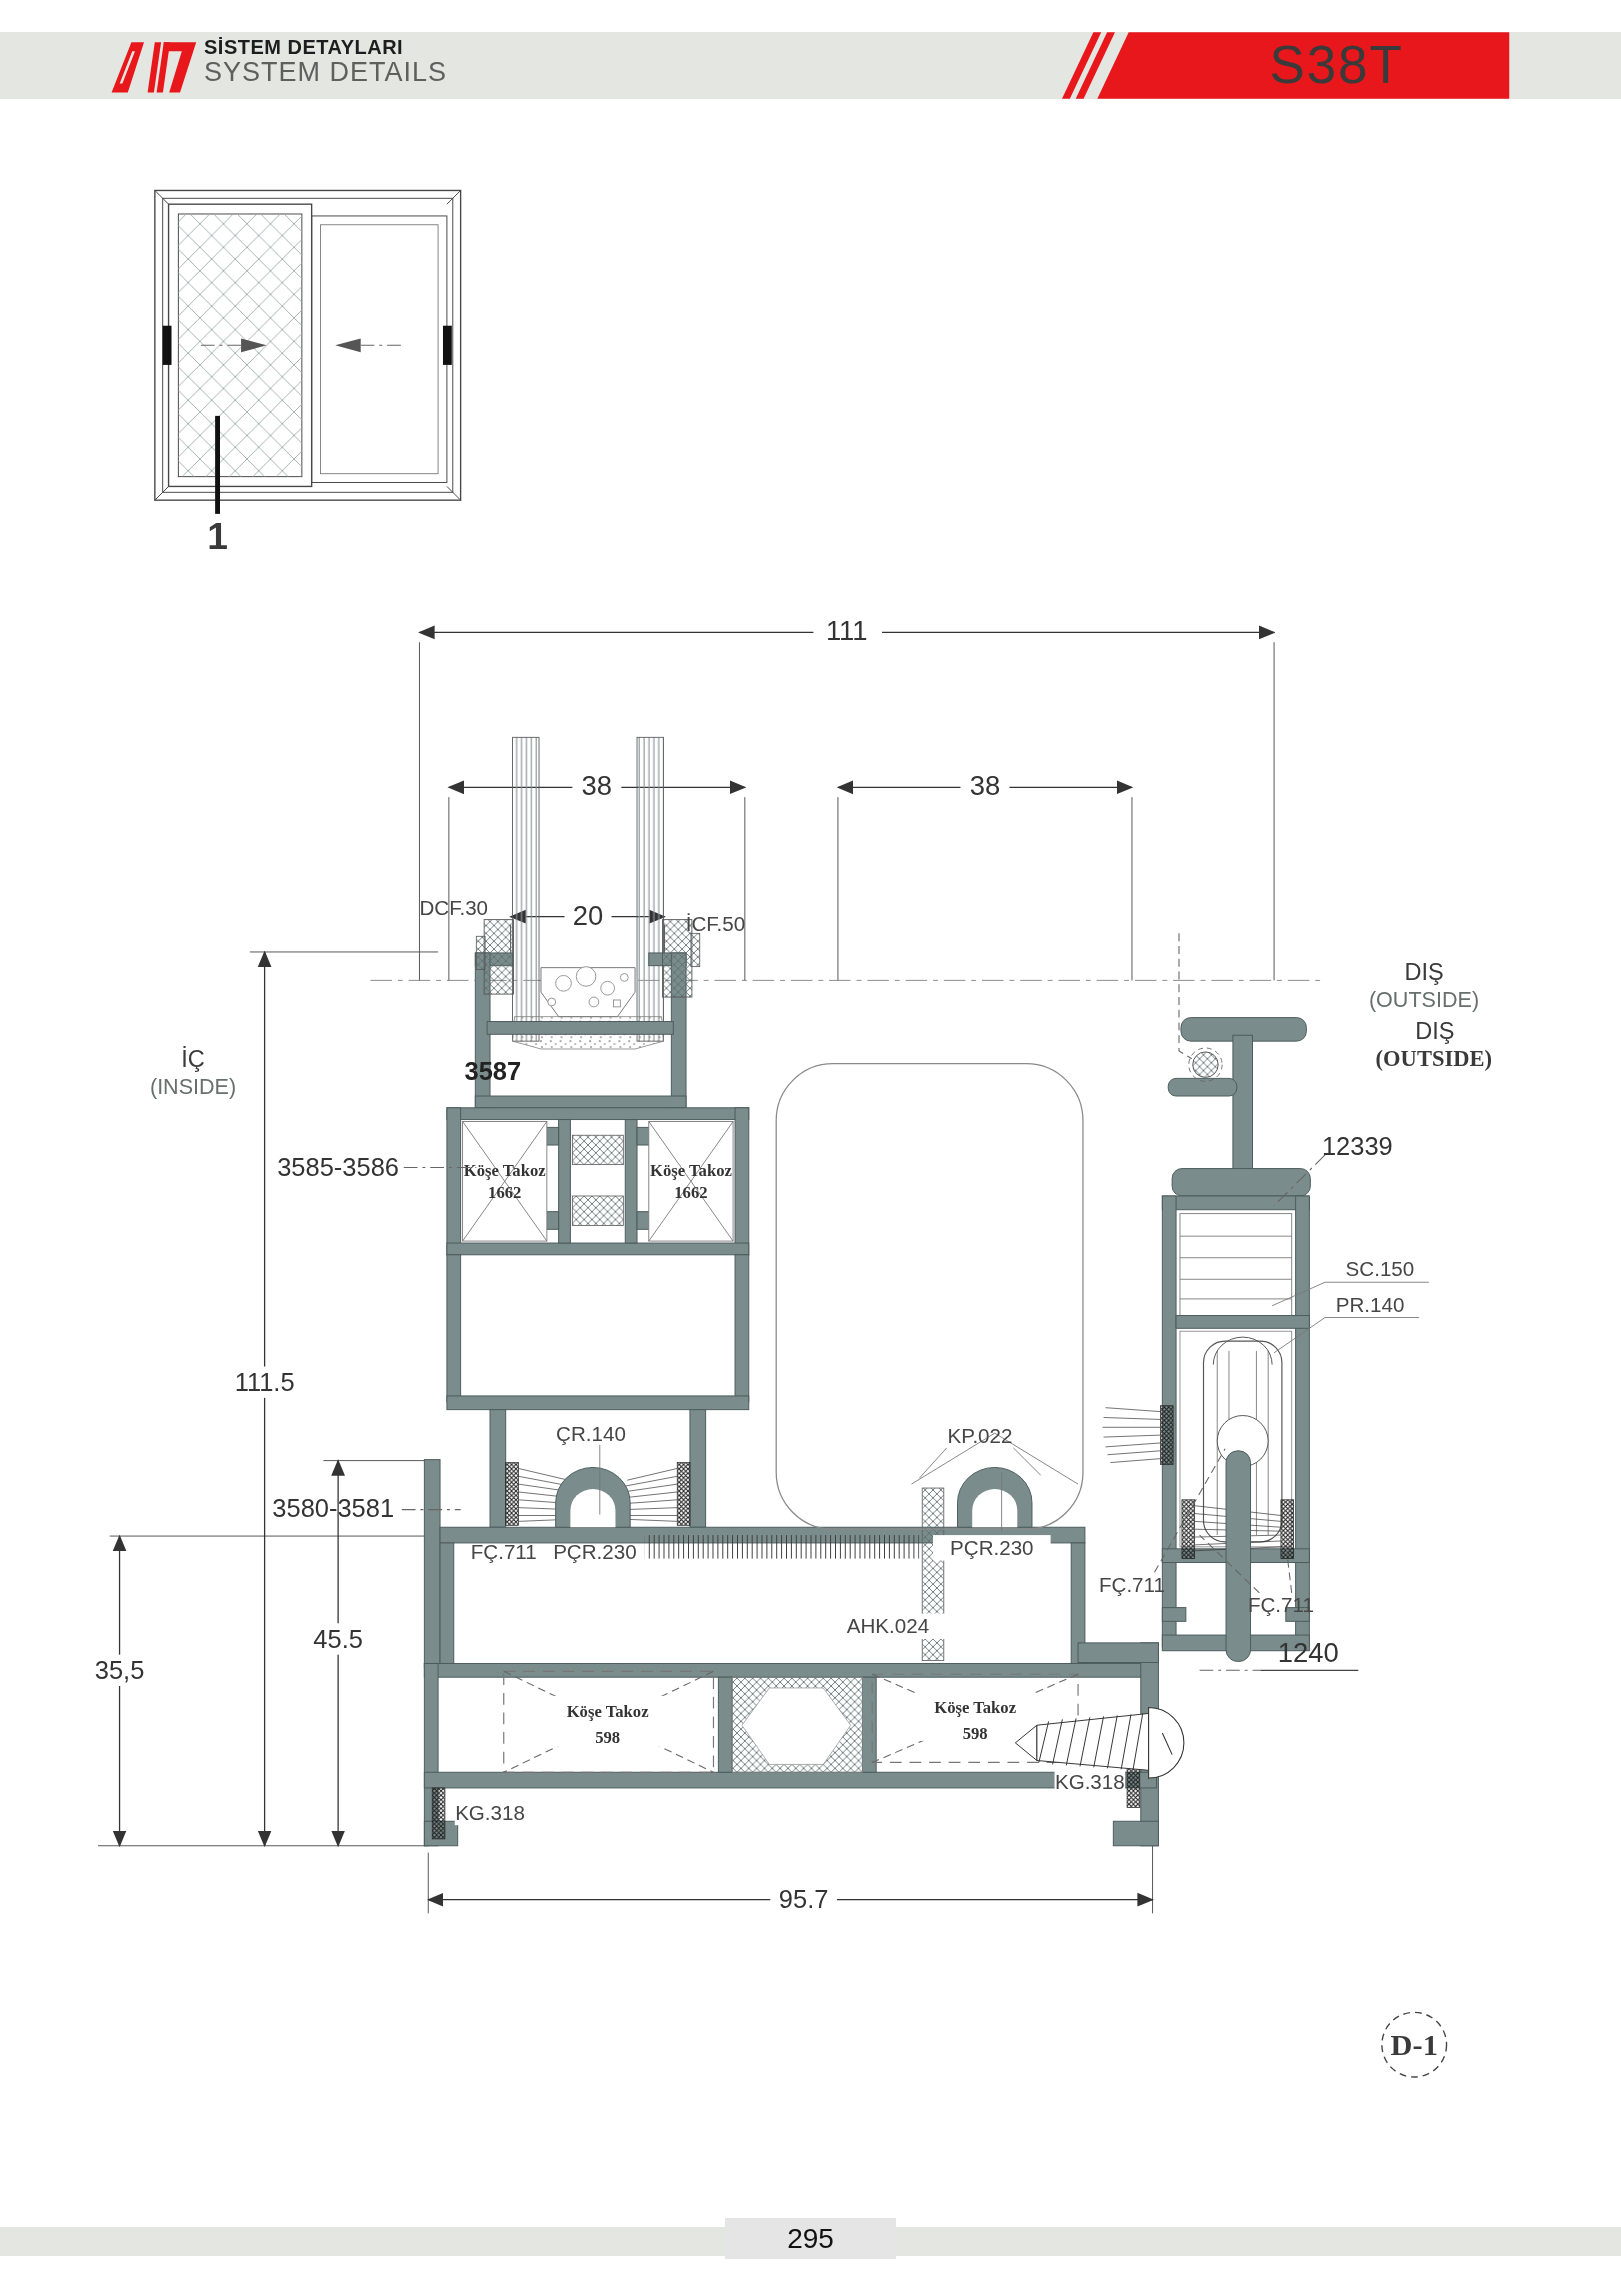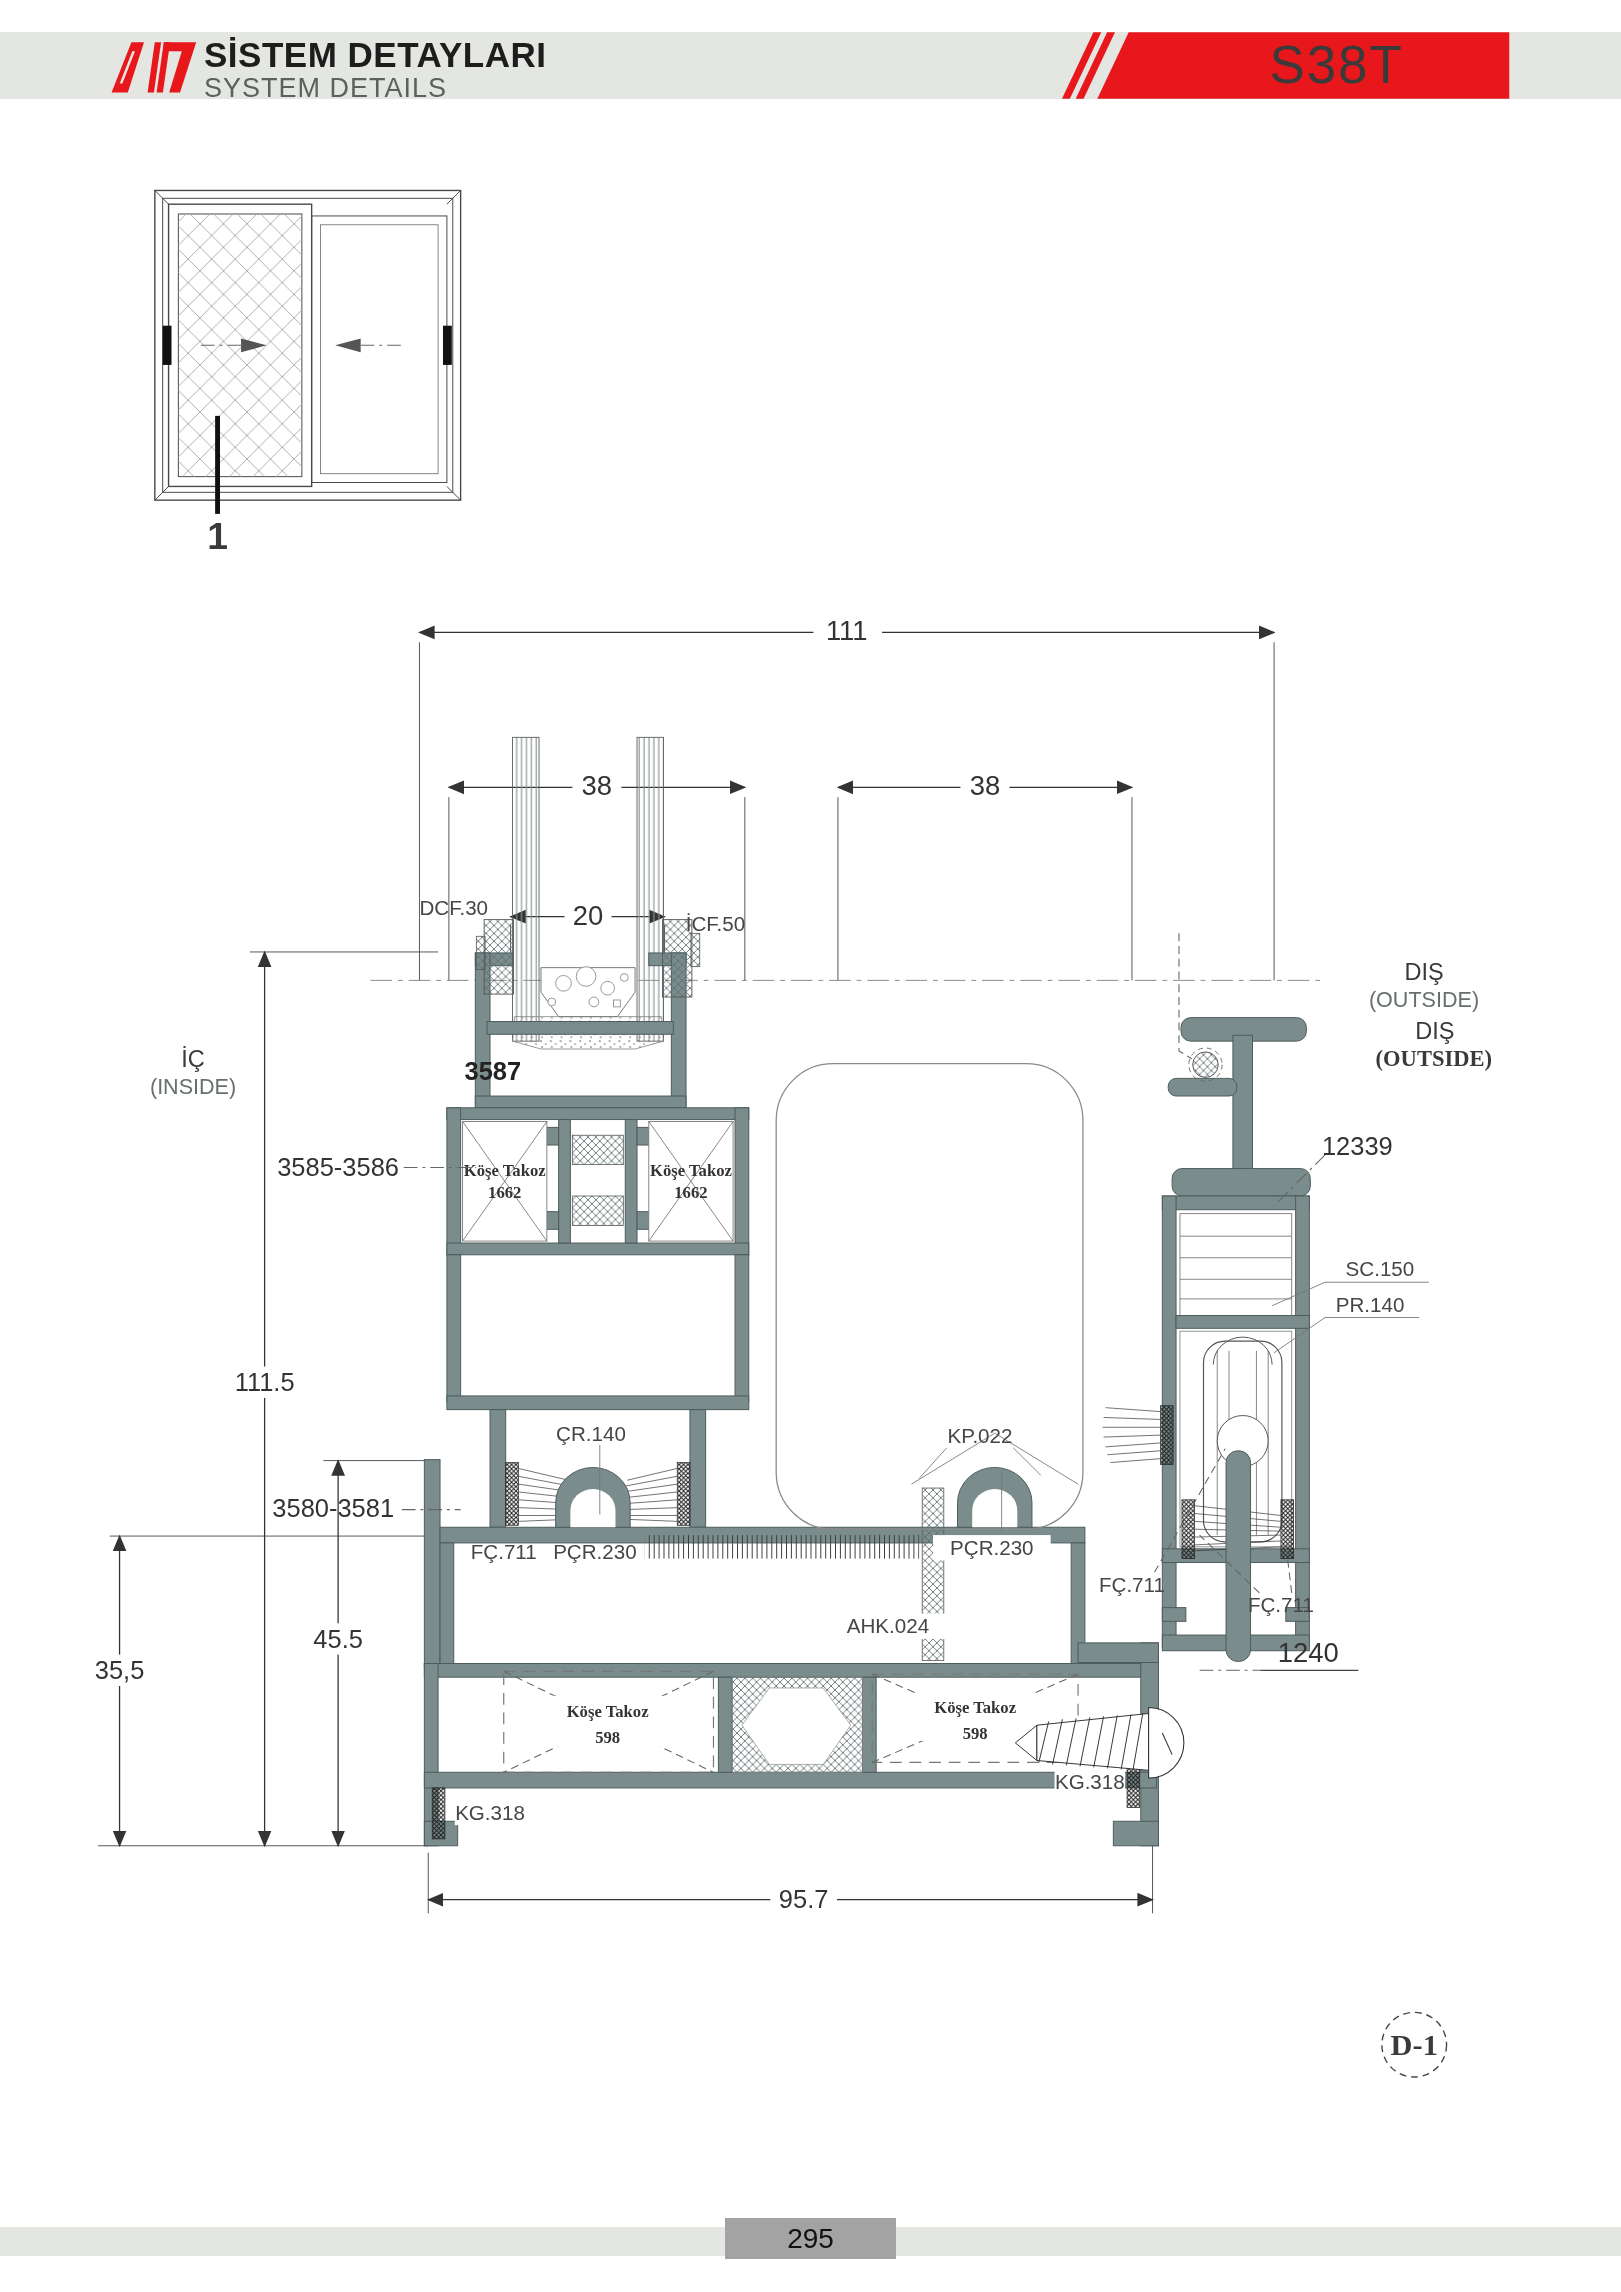--- a/index.html
+++ b/index.html
@@ -2,25 +2,25 @@
 <html style="--accent: #e8171b; --band: #e4e6e2; --profile: #7b8c8c; --profile-dark: #4c5b5c; --ink: #3a3a3a;"><head>
 <meta charset="utf-8">
 <style>
   :root{ --accent:#e8171b; --band:#e4e6e2; --profile:#7b8c8c; --profile-dark:#4c5b5c; --ink:#3a3a3a; }
   html,body{margin:0;padding:0;background:#fff;}
   body{width:1621px;height:2293px;position:relative;font-family:"Liberation Sans",sans-serif;overflow:hidden;}
   .band{position:absolute;left:0;width:1621px;background:var(--band);}
   #hdr{top:32px;height:67px;}
   #ftr{top:2227px;height:29px;}
   .hdr-title{position:absolute;left:204px;top:37px;line-height:1.05;}
-  .hdr-title .tr{font-size:35px;font-weight:bold;color:#1d1d1d;letter-spacing:0.5px;}
+  .hdr-title .tr{font-size:20px;font-weight:bold;color:#1d1d1d;letter-spacing:0.5px;}
   .hdr-title .en{font-size:27px;color:#5c615c;letter-spacing:1px;}
   .logo{position:absolute;left:108px;top:34px;}
   .s38t-badge{position:absolute;left:1062px;top:32px;width:461px;height:67px;}
-  .page-num-wrap{position:absolute;left:725px;top:2218px;width:171px;height:41px;background:#a3a3a3;text-align:center;}
+  .page-num-wrap{position:absolute;left:725px;top:2218px;width:171px;height:41px;background:#e5e5e5;text-align:center;}
   .page-num{font-size:28px;color:#111;line-height:41px;}
   svg{position:absolute;top:0;left:0;}
   text{font-family:"Liberation Sans",sans-serif;fill:var(--ink);}
   .thin{stroke:#555;stroke-width:1;fill:none}
   .thin2{stroke:#777;stroke-width:.9;fill:none}
   .dim{stroke:#333;stroke-width:1.3;fill:none}
   .cl{stroke:#8a8a8a;stroke-width:1;fill:none;stroke-dasharray:22 6 5 6}
   .dash{stroke:#666;stroke-width:1.1;fill:none;stroke-dasharray:8 5}
   .dd{stroke:#666;stroke-width:1.1;fill:none;stroke-dasharray:14 5 3 5}
   .pf{fill:var(--profile);stroke:var(--profile-dark);stroke-width:1}

